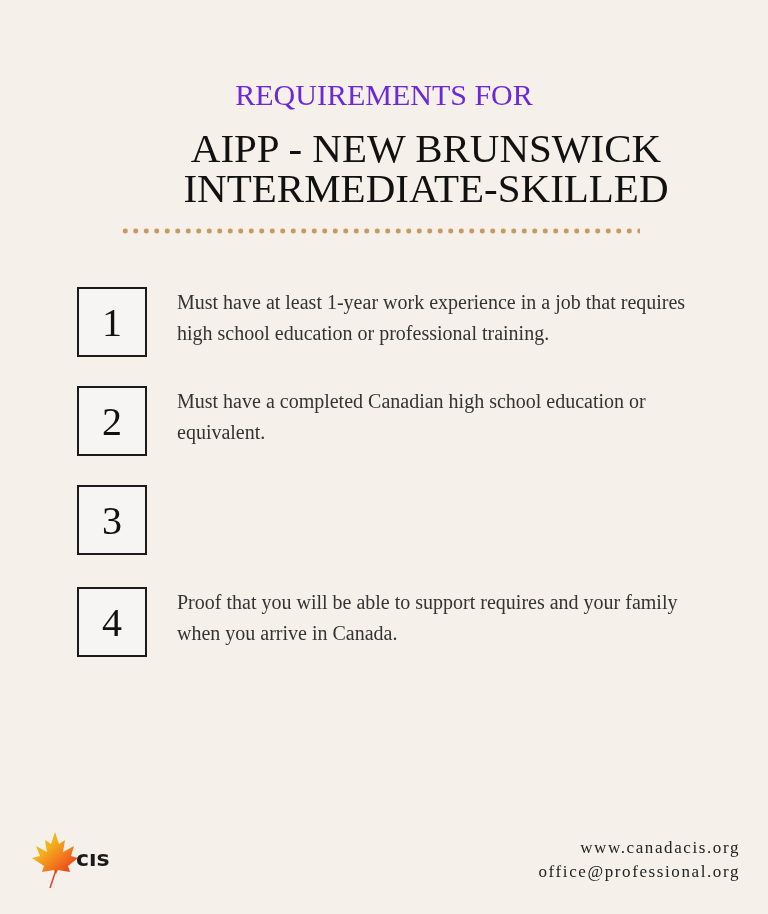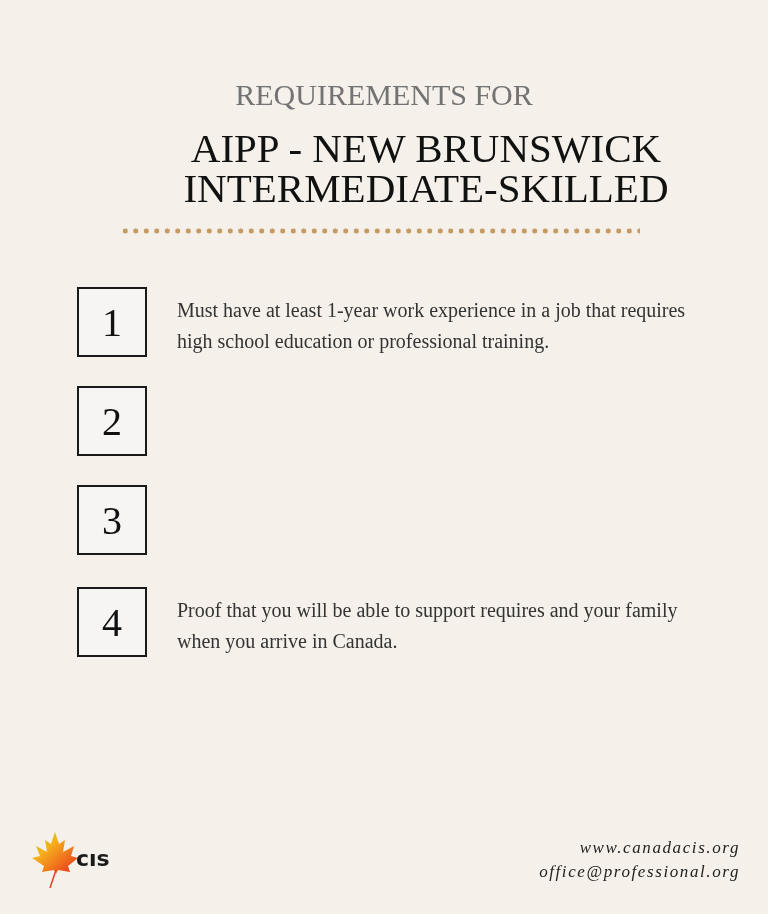--- a/index.html
+++ b/index.html
@@ -6,21 +6,21 @@
   body {
     width: 768px; height: 914px;
     background: #f5f1ea;
     position: relative;
     overflow: hidden;
     font-family: "Liberation Serif", "DejaVu Serif", serif;
     color: #222;
   }
   .kicker {
     position: absolute; top: 78px; left: 0; width: 768px;
-    text-align: center; color: #737373;
+    text-align: center; color: #6d28d9;
     font-size: 30px; letter-spacing: 0px;
   }
   .title {
     position: absolute; top: 128px; left: 0; width: 768px;
     text-align: center; color: #111;
     font-size: 41px; line-height: 40px; padding-left: 42px;
   }
   .dots {
     position: absolute; top: 228px; left: 120px; width: 520px; height: 6px;
     background-image: radial-gradient(circle, #c49a62 2.3px, transparent 2.8px);
@@ -31,48 +31,51 @@
   .num {
     position: absolute; left: 0; top: 0;
     width: 66px; height: 66px;
     border: 2px solid #1a1a1a;
     background: #f7f5f4;
     display: flex; align-items: center; justify-content: center;
     font-size: 40px; color: #111;
   }
   .text {
     position: absolute; left: 100px; top: 0; width: 520px; height: 70px;
-    display: flex; align-items: flex-end;
+    display: flex; align-items: flex-start;
     font-size: 20px; line-height: 31px; color: #333;
   }
   .logo { position: absolute; left: 28px; top: 830px; width: 90px; height: 60px; text-align: right; }
   .contact {
     position: absolute; right: 28px; top: 836px;
     text-align: right; font-size: 17px; line-height: 24px;
-    letter-spacing: 1.6px; color: #222; font-style: italic;
+    letter-spacing: 1.6px; color: #222;
   }
 </style>
 </head>
 <body>
 
 <div class="kicker">REQUIREMENTS FOR</div>
 <div class="title">
   <div>AIPP - NEW BRUNSWICK</div>
   <div>INTERMEDIATE-SKILLED</div>
 </div>
 <div class="dots"></div>
 
 <div class="item" style="top:287px;">
   <div class="num">1</div>
   <div class="text">
       <span>Must have at least 1-year work experience in a job that requires high school education or professional training.</span>
     </div>
 </div>
 <div class="item" style="top:386px;">
   <div class="num">2</div>
+  <div class="text">
+      <span>Must have a completed Canadian high school education or equivalent.</span>
+    </div>
 </div>
 <div class="item" style="top:485px;">
   <div class="num">3</div>
 </div>
 <div class="item" style="top:587px;">
   <div class="num">4</div>
   <div class="text">
       <span>Proof that you will be able to support requires and your family when you arrive in Canada.</span>
     </div>
 </div>

